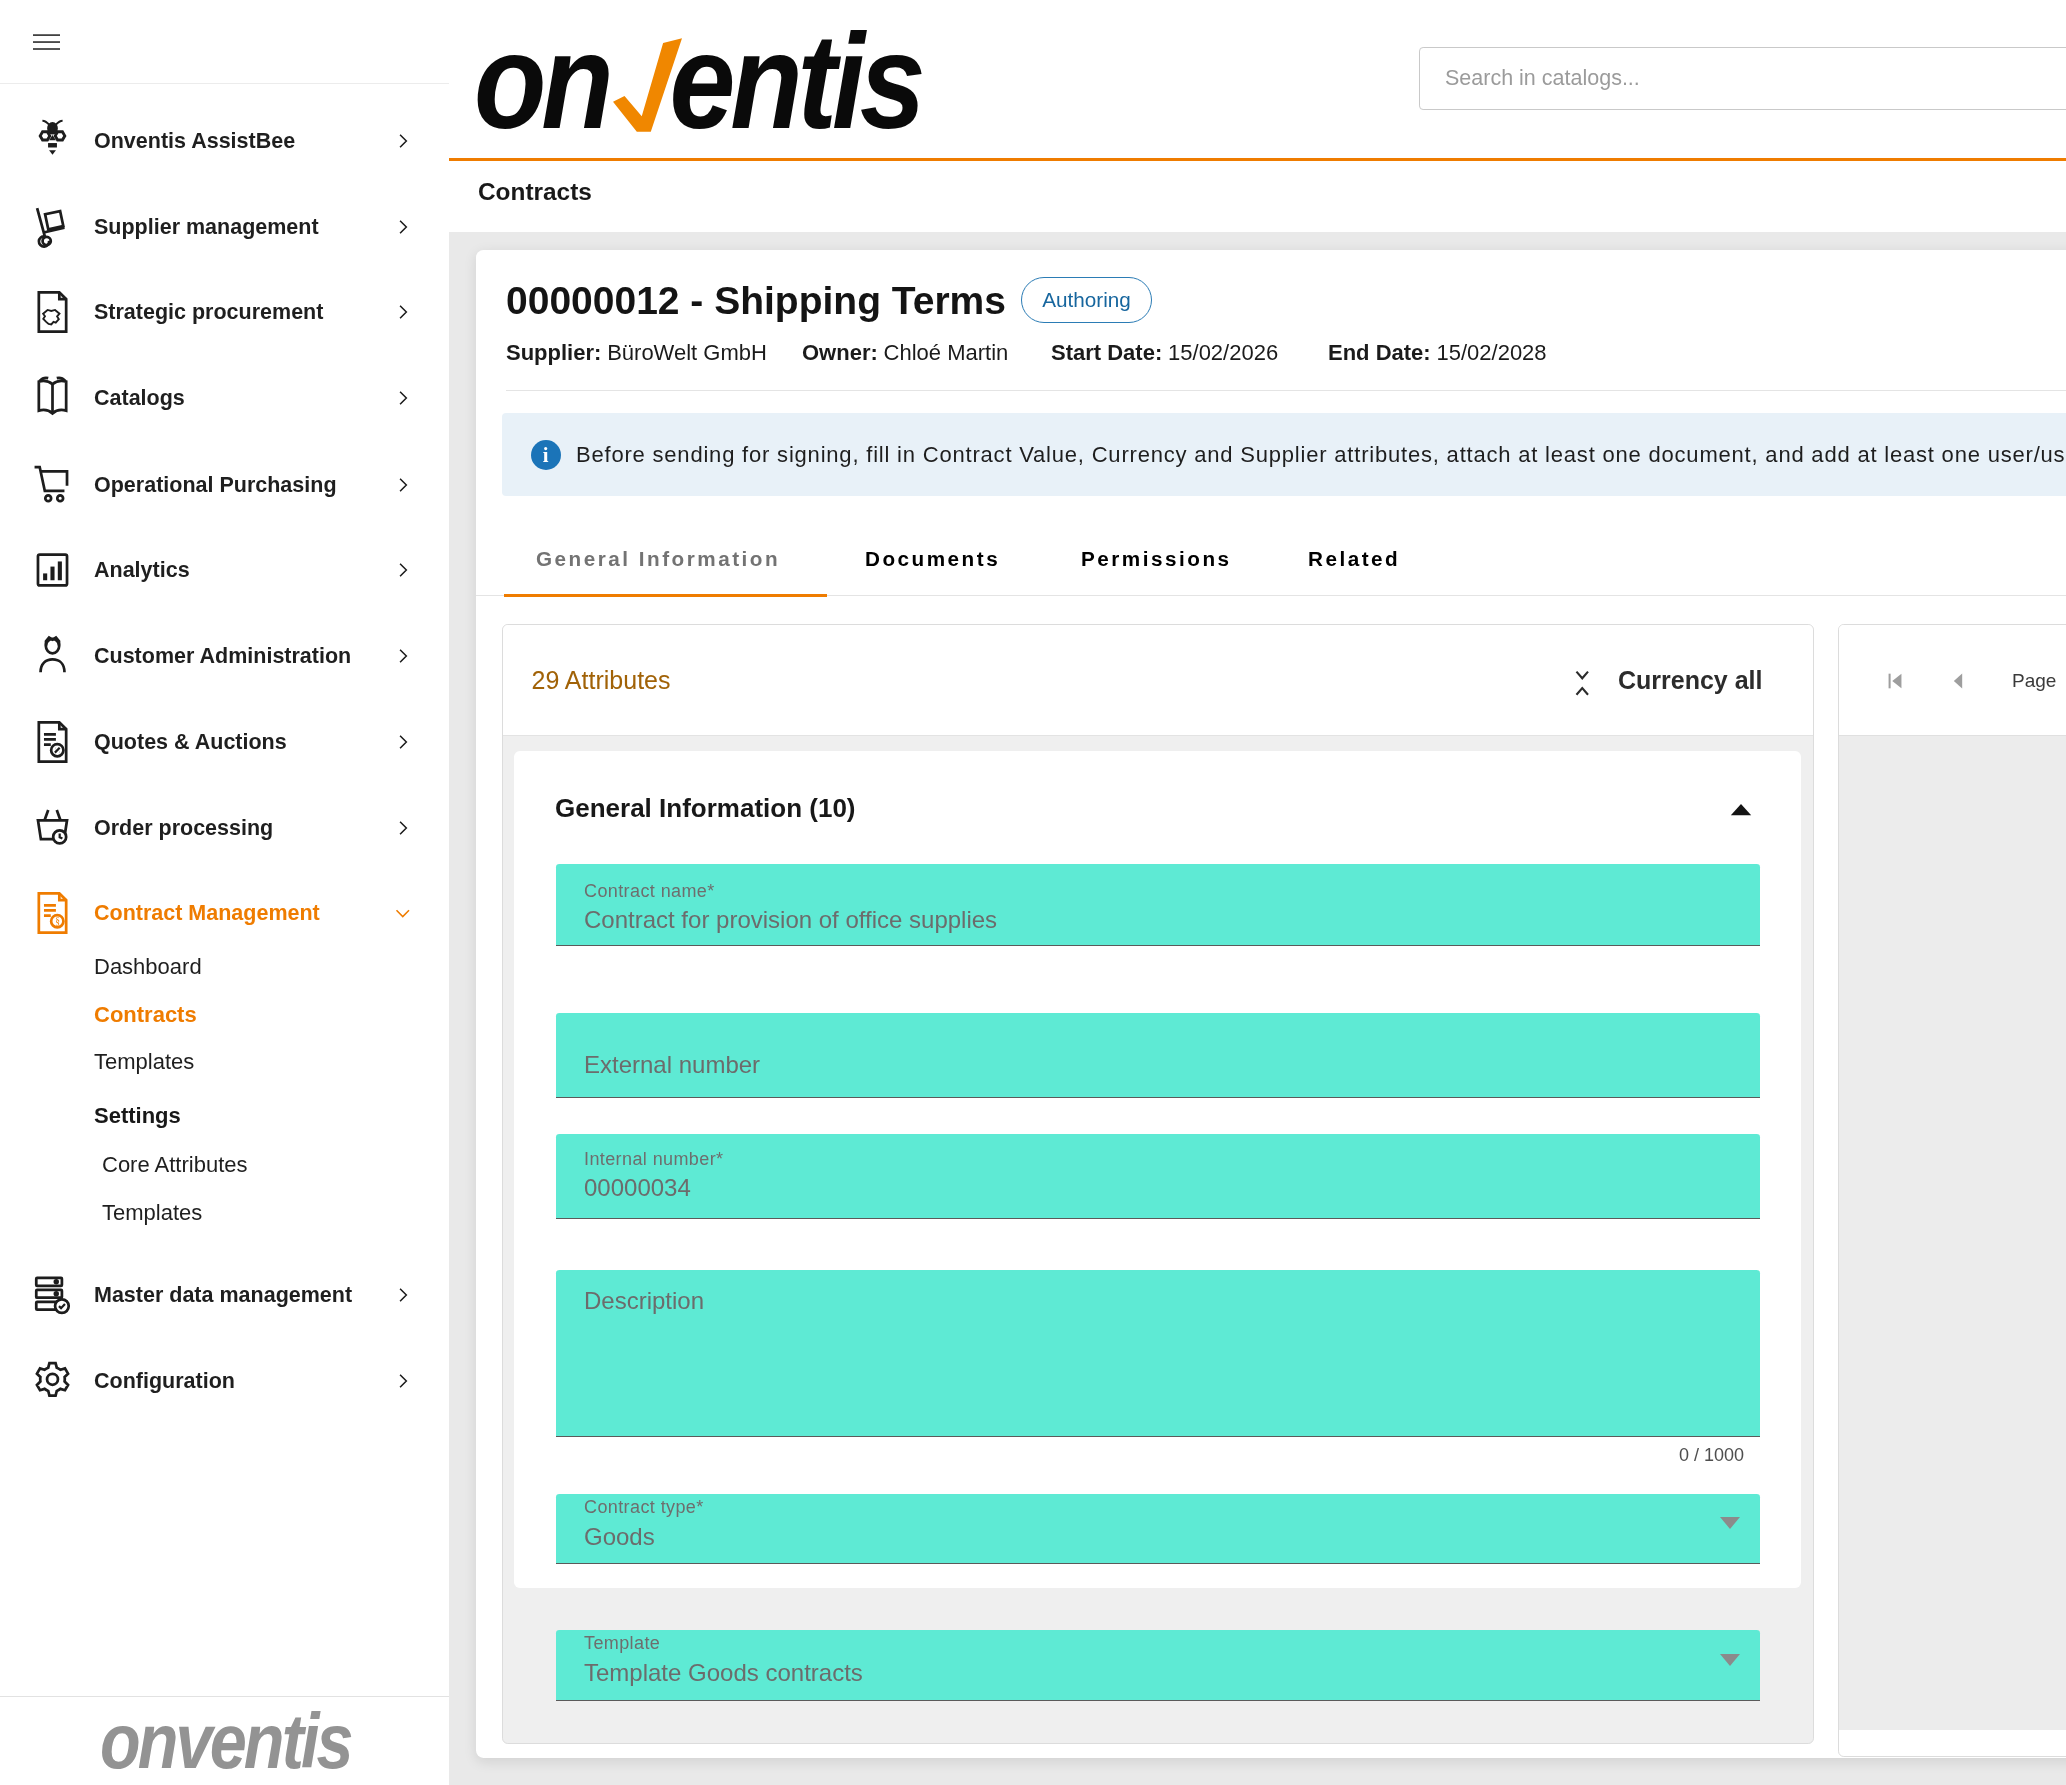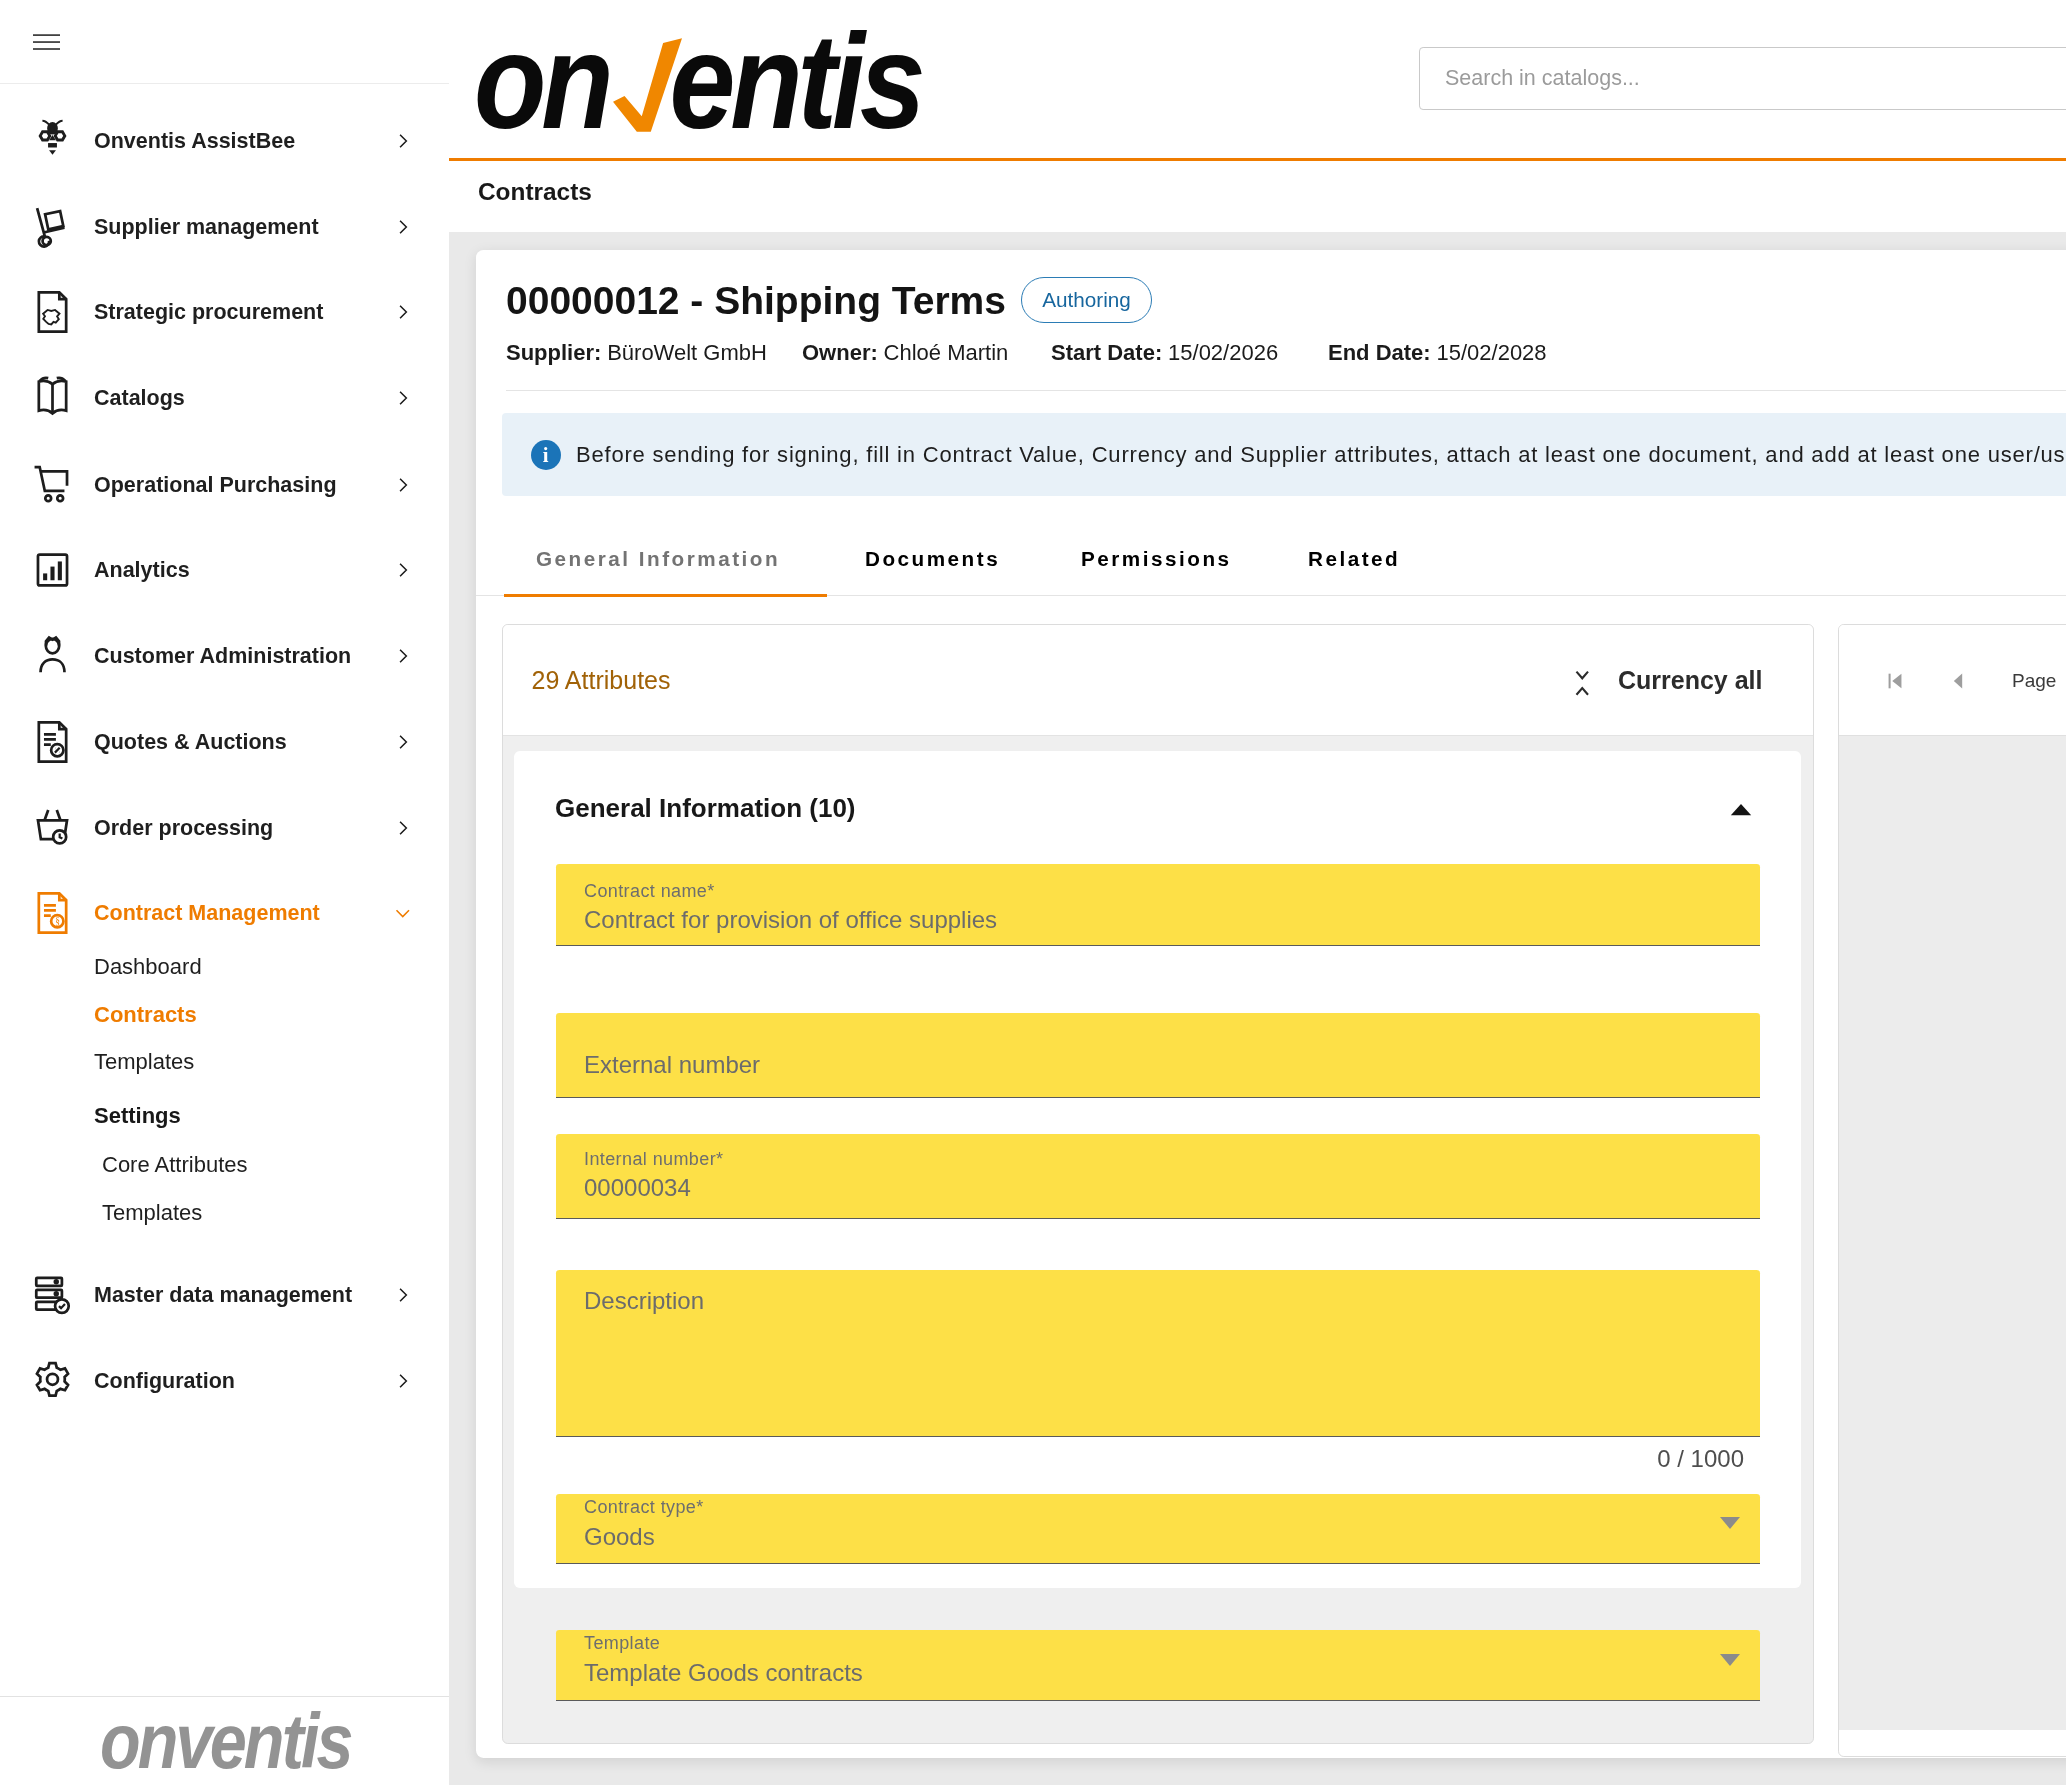--- a/index.html
+++ b/index.html
@@ -45,21 +45,21 @@
 
   
   #lpanel { position:absolute; left:502px; top:624px; width:1312px; height:1120px; border:0.8px solid #dcdcdc; border-radius:5.8px; background:#efefef; overflow:hidden; }
   #lphead { position:absolute; left:0; top:0; width:100%; height:111px; background:#fff; border-bottom:0.8px solid #e3e3e3; }
   #lpanel .attr { position:absolute; left:28.5px; top:41px; font-size:25px; color:#a16207; }
   #lpanel .collapse { position:absolute; left:1115px; top:41px; font-size:25px; font-weight:bold; color:#2c2c2c; }
 
   #icard { position:absolute; left:514px; top:751px; width:1287px; height:837px; background:#fff; border-radius:5.8px; z-index:2; }
   #icard h3 { position:absolute; left:41px; top:42px; font-size:26px; font-weight:bold; color:#181818; }
 
-  .fld { position:absolute; left:42px; width:1204px; background:#fde047; border-bottom:1.2px solid #5a5a5a; border-radius:3.3px 3.3px 0 0; }
+  .fld { position:absolute; left:42px; width:1204px; background:#5eead4; border-bottom:1.2px solid #5a5a5a; border-radius:3.3px 3.3px 0 0; }
   .fld .flab { position:absolute; left:28px; font-size:18px; letter-spacing:0.4px; color:#6e6e6e; white-space:nowrap; }
   .fld .fval { position:absolute; left:28px; font-size:24px; color:#6c6c6c; white-space:nowrap; }
   .fld .caret { position:absolute; left:1164px; width:0; height:0; border-left:10.7px solid transparent; border-right:10.7px solid transparent; border-top:12.4px solid #8b8b8b; }
 
   
   #rpanel { position:absolute; left:1838px; top:624px; width:1308px; height:1133px; border:0.8px solid #dcdcdc; border-radius:5.8px; background:#fff; overflow:hidden; }
   #rtoolbar { position:absolute; left:0; top:0; width:100%; height:111px; background:#fff; border-bottom:0.8px solid #e0e0e0; }
   #rviewer { position:absolute; left:0; top:111px; width:100%; height:994px; background:#ececec; }
   .tbt { position:absolute; top:0; height:111px; display:flex; align-items:center; font-size:19px; color:#3a3a3a; }
 </style>
@@ -306,21 +306,21 @@
     <div class="fld" style="top:262px;height:85px;">
       <div class="fval" style="top:38px">External number</div>
     </div>
     <div class="fld" style="top:383px;height:85px;">
       <div class="flab" style="top:15px">Internal number*</div>
       <div class="fval" style="top:40px">00000034</div>
     </div>
     <div class="fld" style="top:519px;height:167px;">
       <div class="fval" style="top:16.5px">Description</div>
     </div>
-    <div class="abs" style="left:42px;top:694px;width:1188px;text-align:right;font-size:24px;color:#4e4e4e;">0 / 1000</div>
+    <div class="abs" style="left:42px;top:694px;width:1188px;text-align:right;font-size:18px;color:#4e4e4e;">0 / 1000</div>
     <div class="fld" style="top:743px;height:70px;">
       <div class="flab" style="top:3.3px">Contract type*</div>
       <div class="fval" style="top:29px">Goods</div>
       <div class="caret" style="top:23px"></div>
     </div>
     <div class="fld" style="top:879px;height:71px;">
       <div class="flab" style="top:2.9px">Template</div>
       <div class="fval" style="top:28.5px">Template Goods contracts</div>
       <div class="caret" style="top:23.6px"></div>
     </div>

